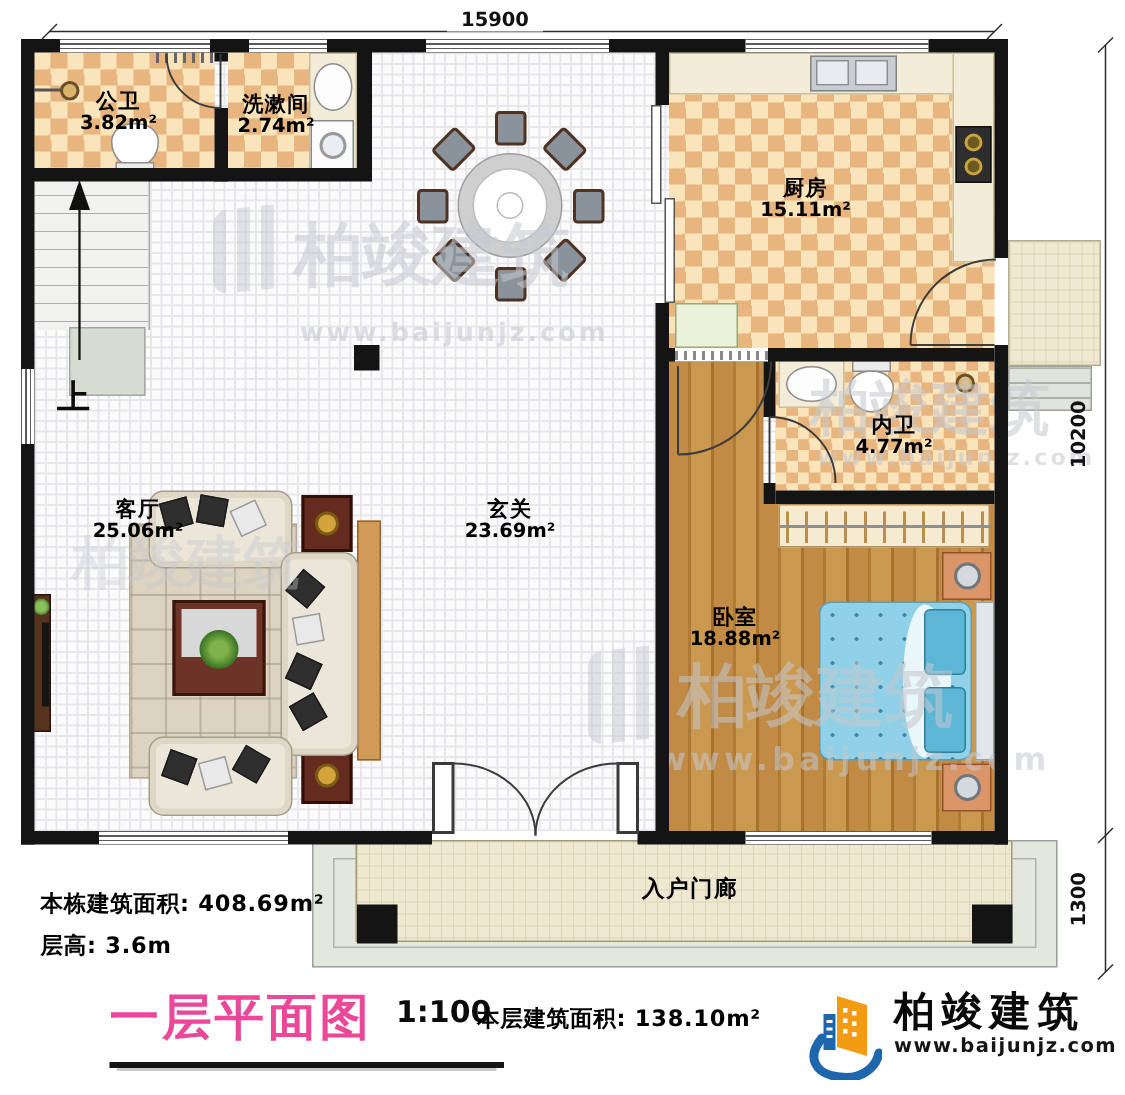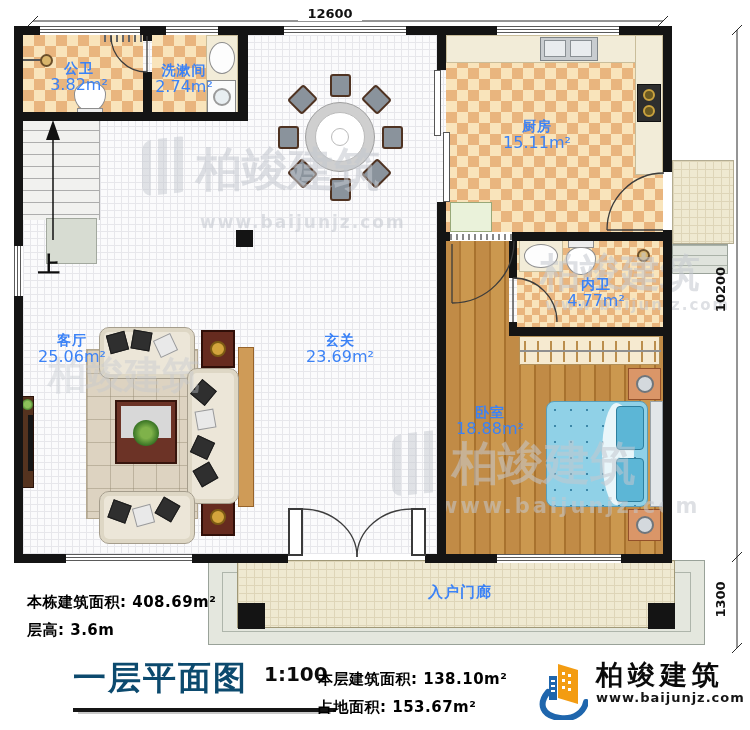--- a/index.html
+++ b/index.html
@@ -9,23 +9,23 @@
   .abs { position:absolute; }
   .wall { position:absolute; background:#141414; }
   .win-h { position:absolute; background:#fff; background-image:repeating-linear-gradient(180deg,#5a5a5a 0 1px,transparent 1px 3px); }
   .win-v { position:absolute; background:#fff; background-image:repeating-linear-gradient(90deg,#5a5a5a 0 1px,transparent 1px 3px); }
   .grid-floor { background-color:#fbfbfc; background-image:linear-gradient(#e7e7eb 1px,transparent 1px),linear-gradient(90deg,#e7e7eb 1px,transparent 1px); background-size:7px 7px; }
   .checker { background:repeating-conic-gradient(#e9b57e 0% 25%,#f9e4bb 0% 50%); background-size:22px 22px; }
   .checker-sm { background-size:15px 15px; }
   .wood { background:repeating-linear-gradient(90deg,#c18b46 0 13px,#b07a37 13px 15px,#cb984f 15px 28px,#a8722e 28px 30px); }
   .marble { position:absolute; background:#f2ecd8; border:1px solid #c9bd9a; }
   .grid-beige { background-color:#efe9d1; background-image:linear-gradient(#ded5b8 1px,transparent 1px),linear-gradient(90deg,#ded5b8 1px,transparent 1px); background-size:8px 8px; }
-  .room-label { position:absolute; text-align:center; color:#3b82f6; line-height:1.15; }
+  .room-label { position:absolute; text-align:center; color:#000000; line-height:1.15; }
   .rn { font-size:14px; font-weight:900; letter-spacing:1px; }
-  .ra { font-size:16px; font-weight:400; }
+  .ra { font-size:13px; font-weight:700; }
   .toilet { position:absolute; background:#fff; border:1px solid #8d8d8d; border-radius:46% 46% 50% 50% / 40% 40% 58% 58%; }
   .tank { position:absolute; background:#ececec; border:1px solid #8d8d8d; }
   .sink { position:absolute; background:#fdfdfd; border:1px solid #8d8d8d; border-radius:50%; }
   .sofa { position:absolute; background:#ece6d8; border:1px solid #a59d8c; border-radius:10px; box-shadow:inset 0 0 0 4px #ded7c5; }
   .pillow { position:absolute; width:19px; height:19px; border:1px solid #1c1c1c; background:#2f2f2f; }
   .pillow.light { background:#e9e9e9; border-color:#9a9a9a; }
   .chair { position:absolute; width:21px; height:23px; background:#8a939c; border:2px solid #4f3322; border-radius:3px; }
   .wm { position:absolute; color:#c4c8cf; font-weight:900; opacity:.55; pointer-events:none; line-height:1; white-space:nowrap; }
   .wm-icon { position:absolute; border-radius:10px; background:repeating-linear-gradient(90deg,#c4c8cf 0 9px,transparent 9px 16px); opacity:.5; transform:skewY(-6deg); pointer-events:none; }
   .dim-label { position:absolute; background:#fff; color:#111; font-weight:700; font-size:13px; text-align:center; }
@@ -218,64 +218,63 @@
       <line x1="732" y1="35" x2="742" y2="25"></line>
       <line x1="732" y1="562" x2="742" y2="552"></line>
       <line x1="732" y1="653" x2="742" y2="643"></line>
     </g>
     <g stroke="#111" stroke-width="1.5">
       <line x1="53" y1="240" x2="53" y2="134"></line>
     </g>
     <polygon points="46,140 53,120 60,140" fill="#111"></polygon>
   </svg>
 
-  <div class="dim-label" style="left:298px;top:6px;width:64px;">12600</div>
+  <div class="dim-label" style="left:298px;top:6px;width:64px;">15900</div>
   <div class="dim-label" style="left:690px;top:282px;width:60px;transform:rotate(-90deg);background:transparent;">10200</div>
   <div class="dim-label" style="left:693px;top:592px;width:54px;transform:rotate(-90deg);background:transparent;">1300</div>
 
   <div class="room-label" style="left:44px;top:60px;width:70px;">
     <div class="rn">公卫</div>
     <div class="ra">3.82m²</div>
   </div>
   <div class="room-label" style="left:147px;top:62px;width:74px;">
     <div class="rn">洗漱间</div>
     <div class="ra">2.74m²</div>
   </div>
   <div class="room-label" style="left:500px;top:118px;width:74px;">
     <div class="rn">厨房</div>
     <div class="ra">15.11m²</div>
   </div>
   <div class="room-label" style="left:558px;top:276px;width:76px;">
     <div class="rn">内卫</div>
     <div class="ra">4.77m²</div>
   </div>
-  <div class="room-label" style="left:34px;top:332px;width:76px;">
+  <div class="room-label" style="left:54px;top:332px;width:76px;">
     <div class="rn">客厅</div>
     <div class="ra">25.06m²</div>
   </div>
   <div class="room-label" style="left:302px;top:332px;width:76px;">
     <div class="rn">玄关</div>
     <div class="ra">23.69m²</div>
   </div>
   <div class="room-label" style="left:452px;top:404px;width:76px;">
     <div class="rn">卧室</div>
     <div class="ra">18.88m²</div>
   </div>
   <div class="abs" style="left:38px;top:250px;font-size:22px;font-weight:900;color:#0d0d0d;">上</div>
 
   <div class="footer-small" style="left:27px;top:593px;">本栋建筑面积: 408.69m²</div>
   <div class="footer-small" style="left:27px;top:621px;">层高: 3.6m</div>
 
   <div class="abs" style="left:73px;top:656px;display:flex;align-items:flex-end;border-bottom:4px solid #151515;padding:0 8px 7px 0;box-shadow:0 7px 0 -5px #c9c9c9;">
-    <span style="font-size:33px;font-weight:900;color:#0c4a6e;letter-spacing:2px;">一层平面图</span>
+    <span style="font-size:33px;font-weight:900;color:#ec4899;letter-spacing:2px;">一层平面图</span>
     <span style="font-size:20px;font-weight:700;color:#0b0b0b;margin-left:16px;margin-bottom:15px;">1:100</span>
   </div>
 
   <div class="footer-small" style="left:318px;top:670px;">本层建筑面积: 138.10m²</div>
-  <div class="footer-small" style="left:318px;top:698px;">占地面积: 153.67m²</div>
 
   <div class="abs" style="left:536px;top:660px;display:flex;align-items:flex-start;">
     <svg width="52" height="60" viewBox="0 0 52 60">
       <path d="M12,32 C2,44 6,56 24,58 C38,60 48,52 50,42" fill="none" stroke="#1f66ad" stroke-width="6" stroke-linecap="round"></path>
       <path d="M22,4 L42,10 L42,44 L22,38 Z" fill="#f39c12"></path>
       <rect x="13" y="16" width="8" height="24" fill="#1f66ad"></rect>
       <g fill="#fff">
         <rect x="26" y="12" width="3" height="3"></rect>
           <rect x="32" y="14" width="3" height="3"></rect>
         <rect x="26" y="19" width="3" height="3"></rect>

